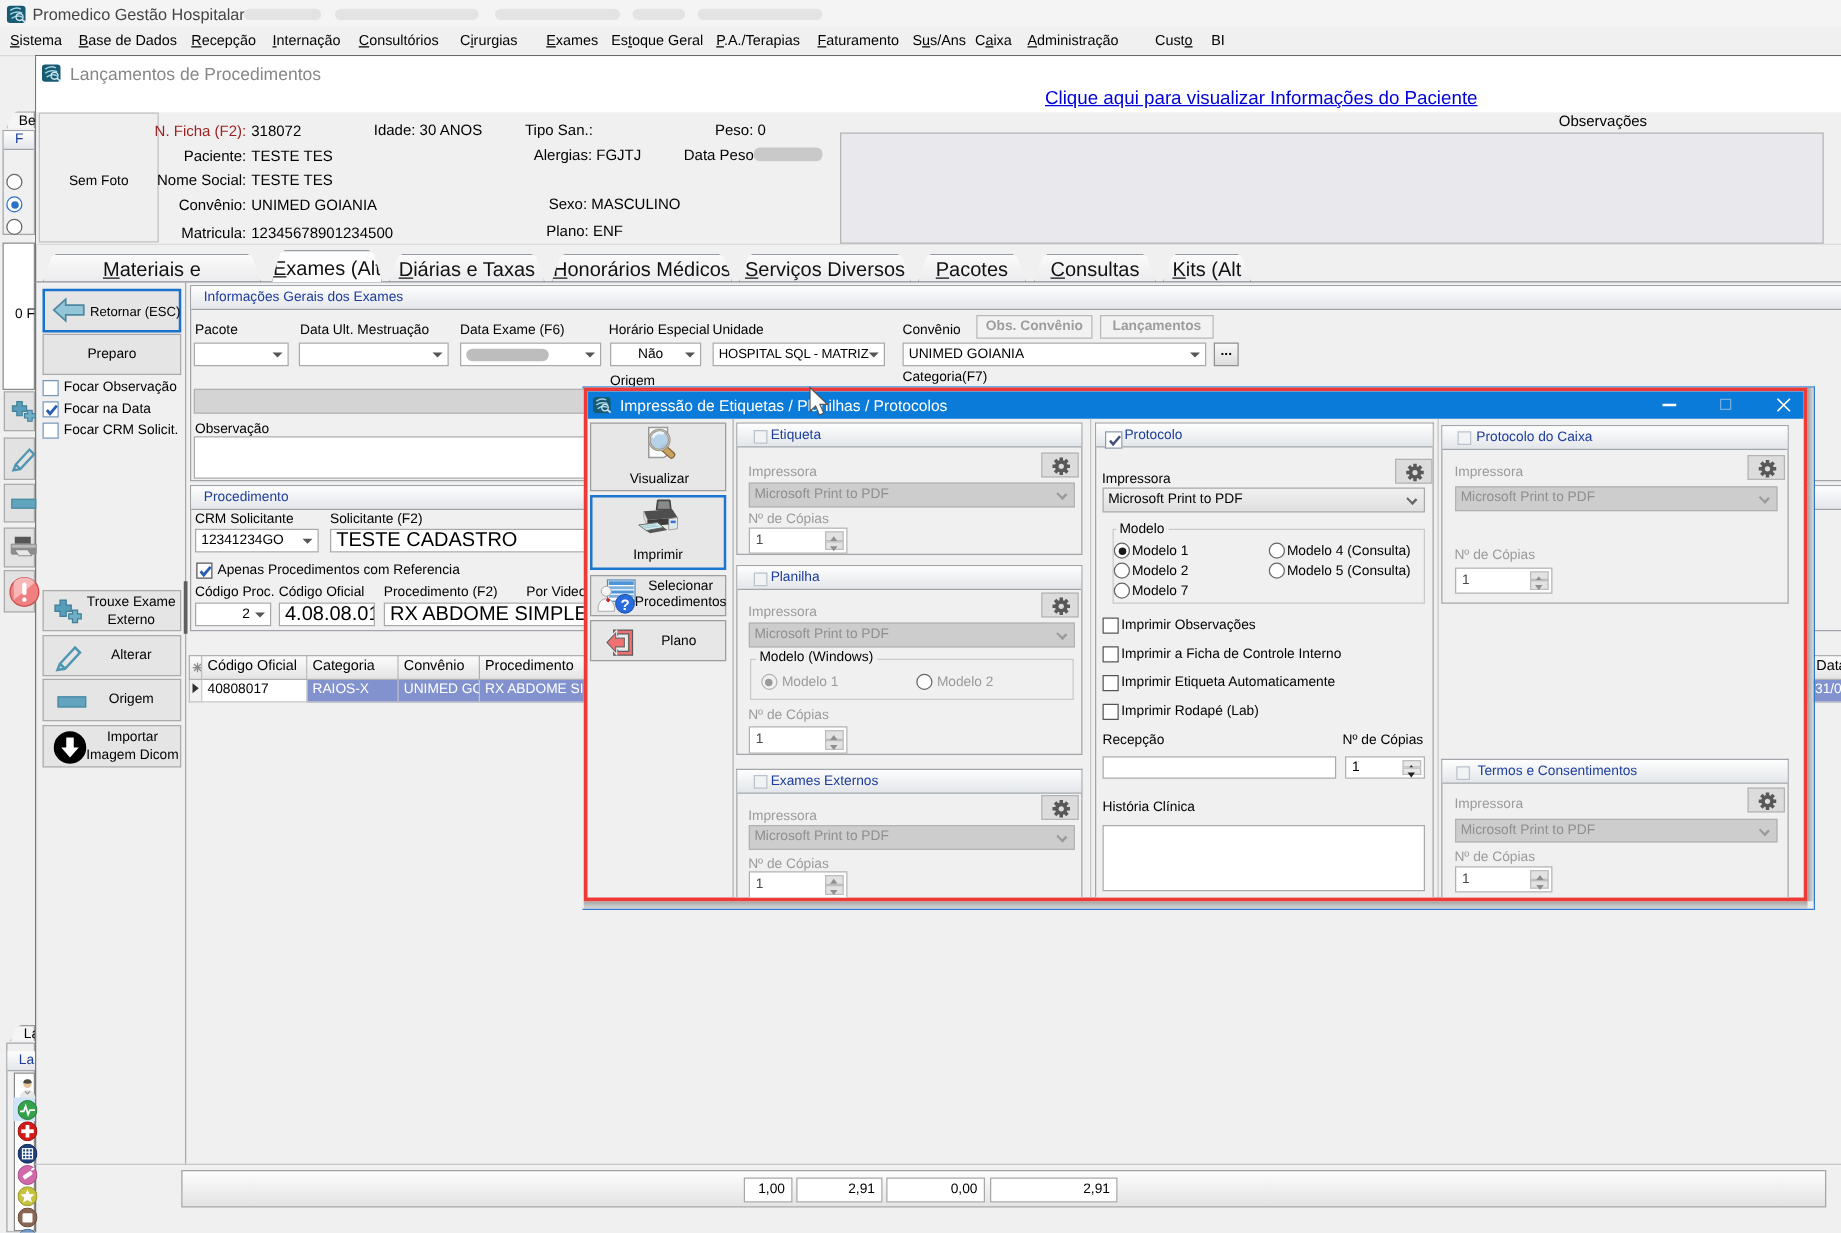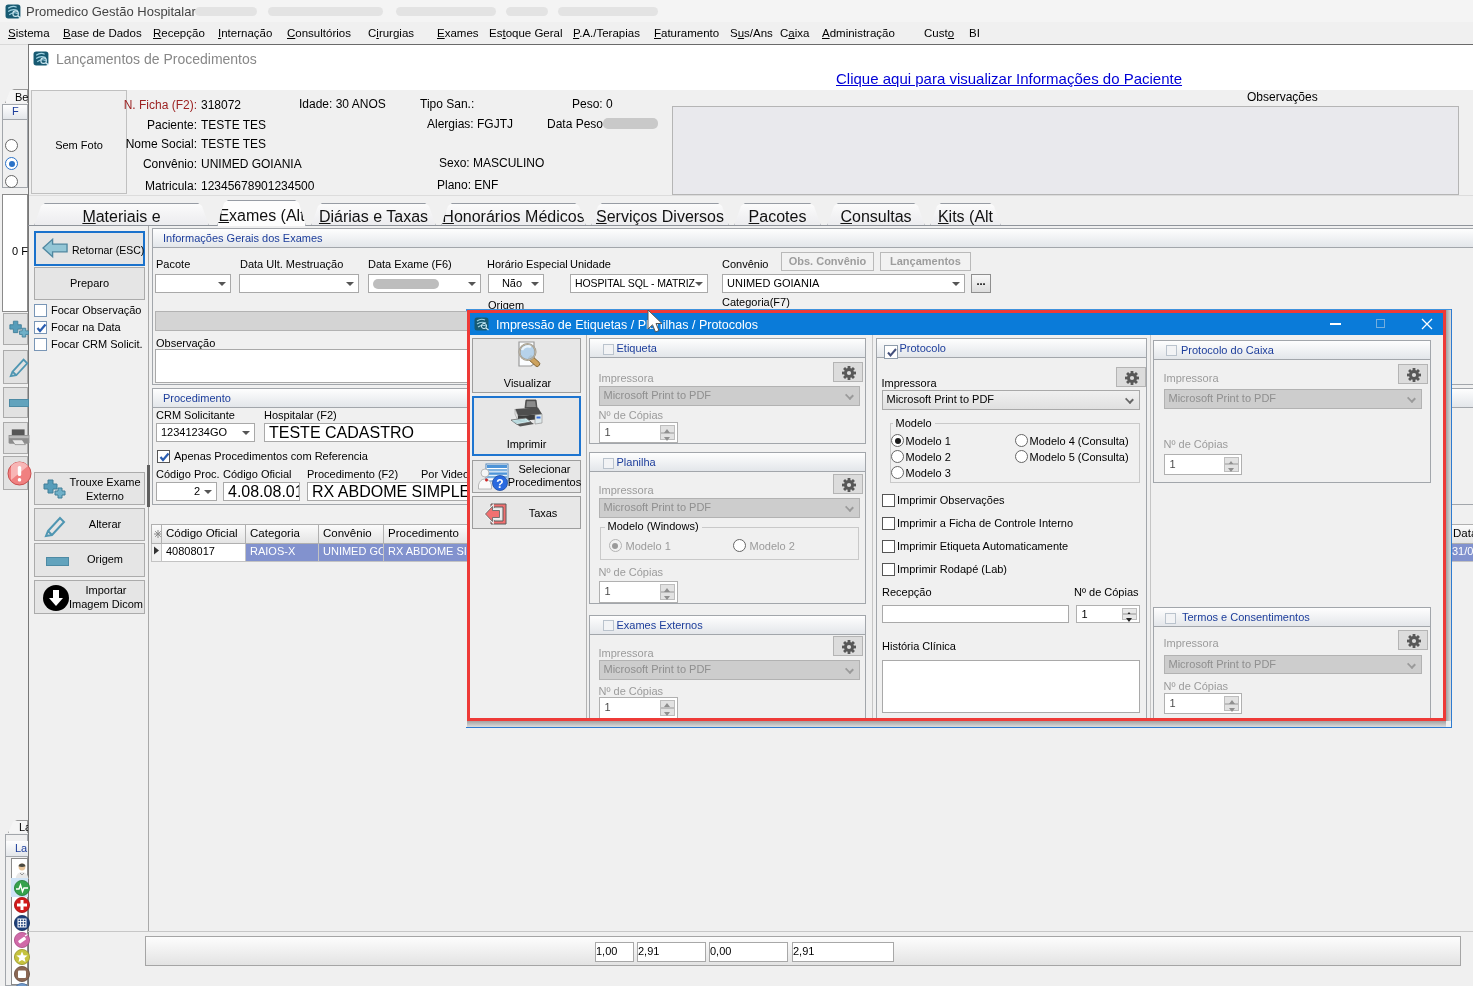--- a/index.html
+++ b/index.html
@@ -66,21 +66,21 @@
  border:1px solid #979ca4;border-bottom:none;font-size:16px;text-align:center;
  clip-path:polygon(0 100%,7px 3px,11px 0,calc(100% - 11px) 0,calc(100% - 7px) 3px,100% 100%);
  padding-top:4px;color:#111}
 u{text-decoration:underline}
 .gridh{position:absolute;top:524px;height:20px;background:linear-gradient(#fbfbfb,#e4e4e4);
  border:1px solid #b0b0b0;border-left:none;font-size:11.5px;padding:2px 0 0 4px;overflow:hidden;color:#000}
 .gridc{position:absolute;top:544px;height:18px;font-size:11px;padding:1px 0 0 4px;
  border-right:1px solid #c3c3c3;border-bottom:1px solid #c3c3c3;overflow:hidden;white-space:nowrap}
 .bluec{background:#8292ce;color:#fff}
 .sbox{position:absolute;top:942px;height:20px;background:#fff;border:1px solid #a8a8a8;
- font-size:11px;text-align:left;padding:2px 5px 0 0}
+ font-size:11px;text-align:right;padding:2px 5px 0 0}
 </style></head>
 <body>
 <div id="root">
 
 <svg width="0" height="0" style="position:absolute">
 <defs>
 <symbol id="gear" viewBox="0 0 16 16">
  <g fill="#585858">
   <circle cx="8" cy="8" r="5"></circle>
   <g>
@@ -238,21 +238,21 @@
  <div class="a" style="left:240px;top:258px">Data Ult. Mestruação</div>
  <div class="combo" style="left:239px;top:274px;width:120px;height:19px">
         <span class="ar"></span>
       </div>
  <div class="a" style="left:368px;top:258px">Data Exame (F6)</div>
  <div class="combo" style="left:368px;top:274px;width:113px;height:19px">
         <span class="ar"></span>
    <div class="a" style="left:4px;top:4px;width:66px;height:10px;background:#bdbdbd;border-radius:5px"></div>
       </div>
  <div class="a" style="left:487px;top:258px">Horário Especial</div>
- <div class="combo" style="left:488px;top:274px;width:56px;height:19px;text-align:center;padding-right:12px"><span class="ar"></span>Não</div>
+ <div class="combo" style="left:488px;top:274px;width:73px;height:19px;text-align:center;padding-right:12px"><span class="ar"></span>Não</div>
  <div class="a" style="left:570px;top:258px">Unidade</div>
  <div class="combo" style="left:570px;top:274px;width:138px;height:19px;font-size:10.5px;letter-spacing:-0.1px"><span class="ar"></span>HOSPITAL SQL - MATRIZ</div>
  <div class="a" style="left:722px;top:258px">Convênio</div>
  <div class="combo" style="left:722px;top:274px;width:243px;height:19px"><span class="ar"></span>UNIMED GOIANIA</div>
  <div class="a" style="left:971px;top:274px;width:20px;height:19px;background:linear-gradient(#f8f8f8,#ddd);border:1px solid #8f8f8f;text-align:center;line-height:12px;font-weight:bold">...</div>
  <div class="a" style="left:781px;top:252px;width:93px;height:19px;background:#f2f2f2;border:1px solid #b9b9b9;text-align:center;padding-top:2px;color:#9d9d9d;font-weight:bold">Obs. Convênio</div>
  <div class="a" style="left:880px;top:252px;width:91px;height:19px;background:#f2f2f2;border:1px solid #b9b9b9;text-align:center;padding-top:2px;color:#9d9d9d;font-weight:bold">Lançamentos</div>
  <div class="a g" style="left:156px;top:315px">Prestador que Irá Receber</div>
  <div class="tf dis" style="left:155px;top:311px;width:420px;height:20px"></div>
  <div class="a" style="left:488px;top:299px">Origem</div>
@@ -260,21 +260,21 @@
  <div class="a" style="left:156px;top:337px">Observação</div>
  <div class="tf" style="left:155px;top:349px;width:420px;height:34px"></div>
 
  <div class="grp" style="left:152px;top:388px;width:1325px;height:117px">
    <div class="grphead">
           <span style="left:10px">Procedimento</span>
         </div>
  </div>
  <div class="a" style="left:156px;top:409px">CRM Solicitante</div>
  <div class="combo" style="left:156px;top:423px;width:99px;height:19px"><span class="ar"></span>12341234GO</div>
- <div class="a" style="left:264px;top:409px">Hospitalar (F2)</div>
+ <div class="a" style="left:264px;top:409px">Solicitante (F2)</div>
  <div class="tf" style="left:264px;top:423px;width:290px;height:19px">TESTE CADASTRO</div>
  <div class="cb en13" style="left:157px;top:450px">
    <svg width="13" height="13" viewBox="0 0 13 13">
           <path d="M2.5 6 L5 9 L10.5 2.5" fill="none" stroke="#2a5db0" stroke-width="2.2"></path>
         </svg>
       </div>
  <div class="a" style="left:174px;top:450px">Apenas Procedimentos com Referencia</div>
  <div class="a" style="left:156px;top:468px">Código Proc.</div>
  <div class="combo" style="left:156px;top:482px;width:61px;height:19px;text-align:right;padding-right:16px"><span class="ar"></span>2</div>
  <div class="a" style="left:223px;top:468px">Código Oficial</div>
@@ -458,21 +458,21 @@
     <text x="23" y="25" font-size="12" font-weight="bold" fill="#fff" text-anchor="middle" font-family="Liberation Sans">?</text>
    </svg>
    <div class="a" style="left:34px;width:75px;top:2px;line-height:13px">Selecionar<br>Procedimentos</div>
         </div>
  <div class="dbtn" style="left:2px;top:183px;width:109px;height:33px">
    <svg class="a" style="left:11px;top:5px" width="24" height="24" viewBox="0 0 24 24">
     <path d="M7 2 h15 v20 h-15 v-4 h3 v1 h9 v-14 h-9 v1 h-3 Z" fill="#f17070" stroke="#5a5a5a" stroke-width="1"></path>
     <path d="M1.5 12 L8.5 4.5 L8.5 8.5 L15.5 8.5 L15.5 15.5 L8.5 15.5 L8.5 19.5 Z" fill="#f17070" stroke="#eef3f3" stroke-width="2.6"></path>
     <path d="M1.5 12 L8.5 4.5 L8.5 8.5 L15.5 8.5 L15.5 15.5 L8.5 15.5 L8.5 19.5 Z" fill="#f17070" stroke="#6a6a6a" stroke-width="0.9"></path>
    </svg>
-   <div class="a" style="left:40px;width:60px;top:10px">Taxas</div>
+   <div class="a" style="left:40px;width:60px;top:10px">Plano</div>
         </div>
 
  <div class="vline" style="left:402px;top:22px;height:383px;background:#c5c5c5"></div>
  <div class="vline" style="left:679.5px;top:22px;height:383px;background:#c5c5c5"></div>
 
  <div class="grp" style="left:118.5px;top:25px;width:277px;height:106px">
   <div class="grphead">
             <span style="left:27px">Etiqueta</span>
           </div>
   <div class="cb dis hd" style="left:13px;top:4.5px"></div>
@@ -559,21 +559,21 @@
           </div>
   <div class="a" style="left:4.5px;top:37.5px">Impressora</div>
   <div class="combo" style="left:4.5px;top:51px;width:258px;height:19.5px;background:linear-gradient(#f0f0f0,#e0e0e0)"><span class="chev"></span>Microsoft Print to PDF</div>
   <div class="a" style="left:12.5px;top:83.5px;width:250px;height:60.5px;border:1px solid #c9c9c9"></div>
   <div class="a" style="left:15.5px;top:77.5px;background:#f0f0f0;padding:0 3px">Modelo</div>
   <div class="rd sel" style="left:14px;top:95px"></div>
           <div class="a" style="left:28.5px;top:95.5px">Modelo 1</div>
   <div class="rd" style="left:14px;top:111px"></div>
           <div class="a" style="left:28.5px;top:111.5px">Modelo 2</div>
   <div class="rd" style="left:14px;top:127px"></div>
-          <div class="a" style="left:28.5px;top:127.5px">Modelo 3</div>
+          <div class="a" style="left:28.5px;top:127.5px">Modelo 7</div>
   <div class="rd" style="left:137.5px;top:95px"></div>
           <div class="a" style="left:152.5px;top:95.5px">Modelo 4 (Consulta)</div>
   <div class="rd" style="left:137.5px;top:111px"></div>
           <div class="a" style="left:152.5px;top:111.5px">Modelo 5 (Consulta)</div>
   <div class="cb en13" style="left:4.5px;top:154.5px"></div>
           <div class="a" style="left:20px;top:155px">Imprimir Observações</div>
   <div class="cb en13" style="left:4.5px;top:177.5px"></div>
           <div class="a" style="left:20px;top:178px">Imprimir a Ficha de Controle Interno</div>
   <div class="cb en13" style="left:4.5px;top:200.5px"></div>
           <div class="a" style="left:20px;top:201px">Imprimir Etiqueta Automaticamente</div>

